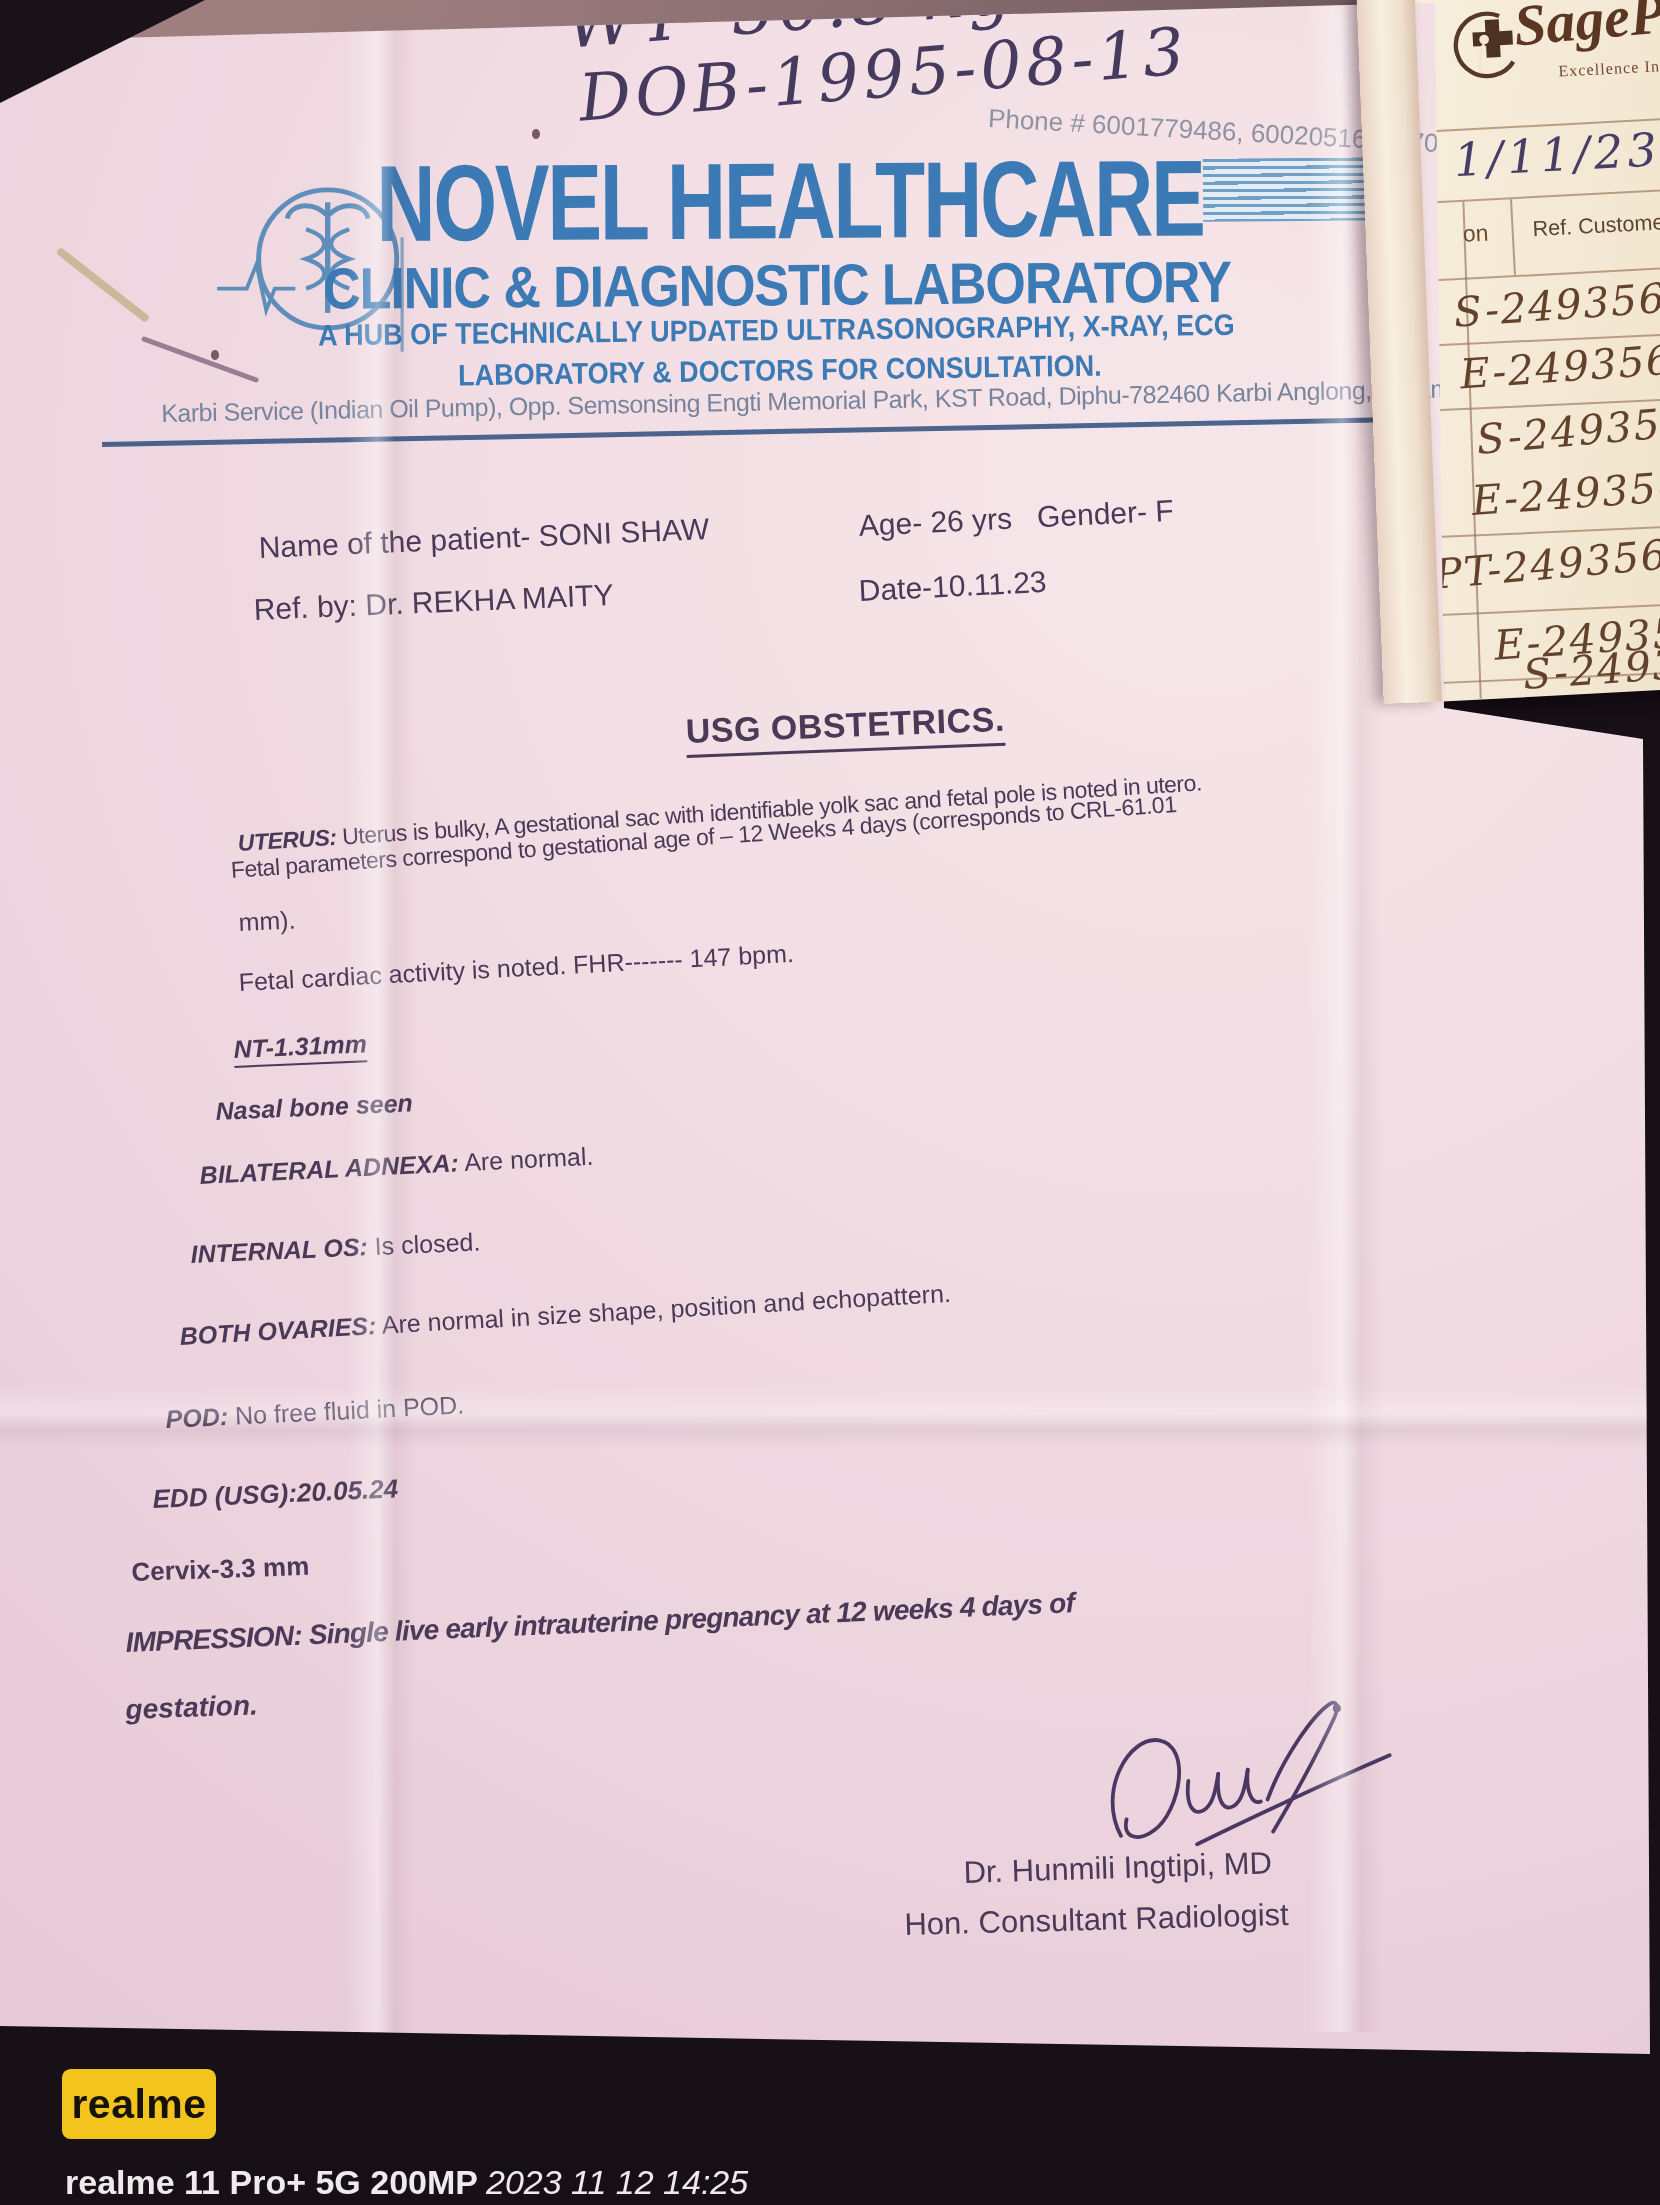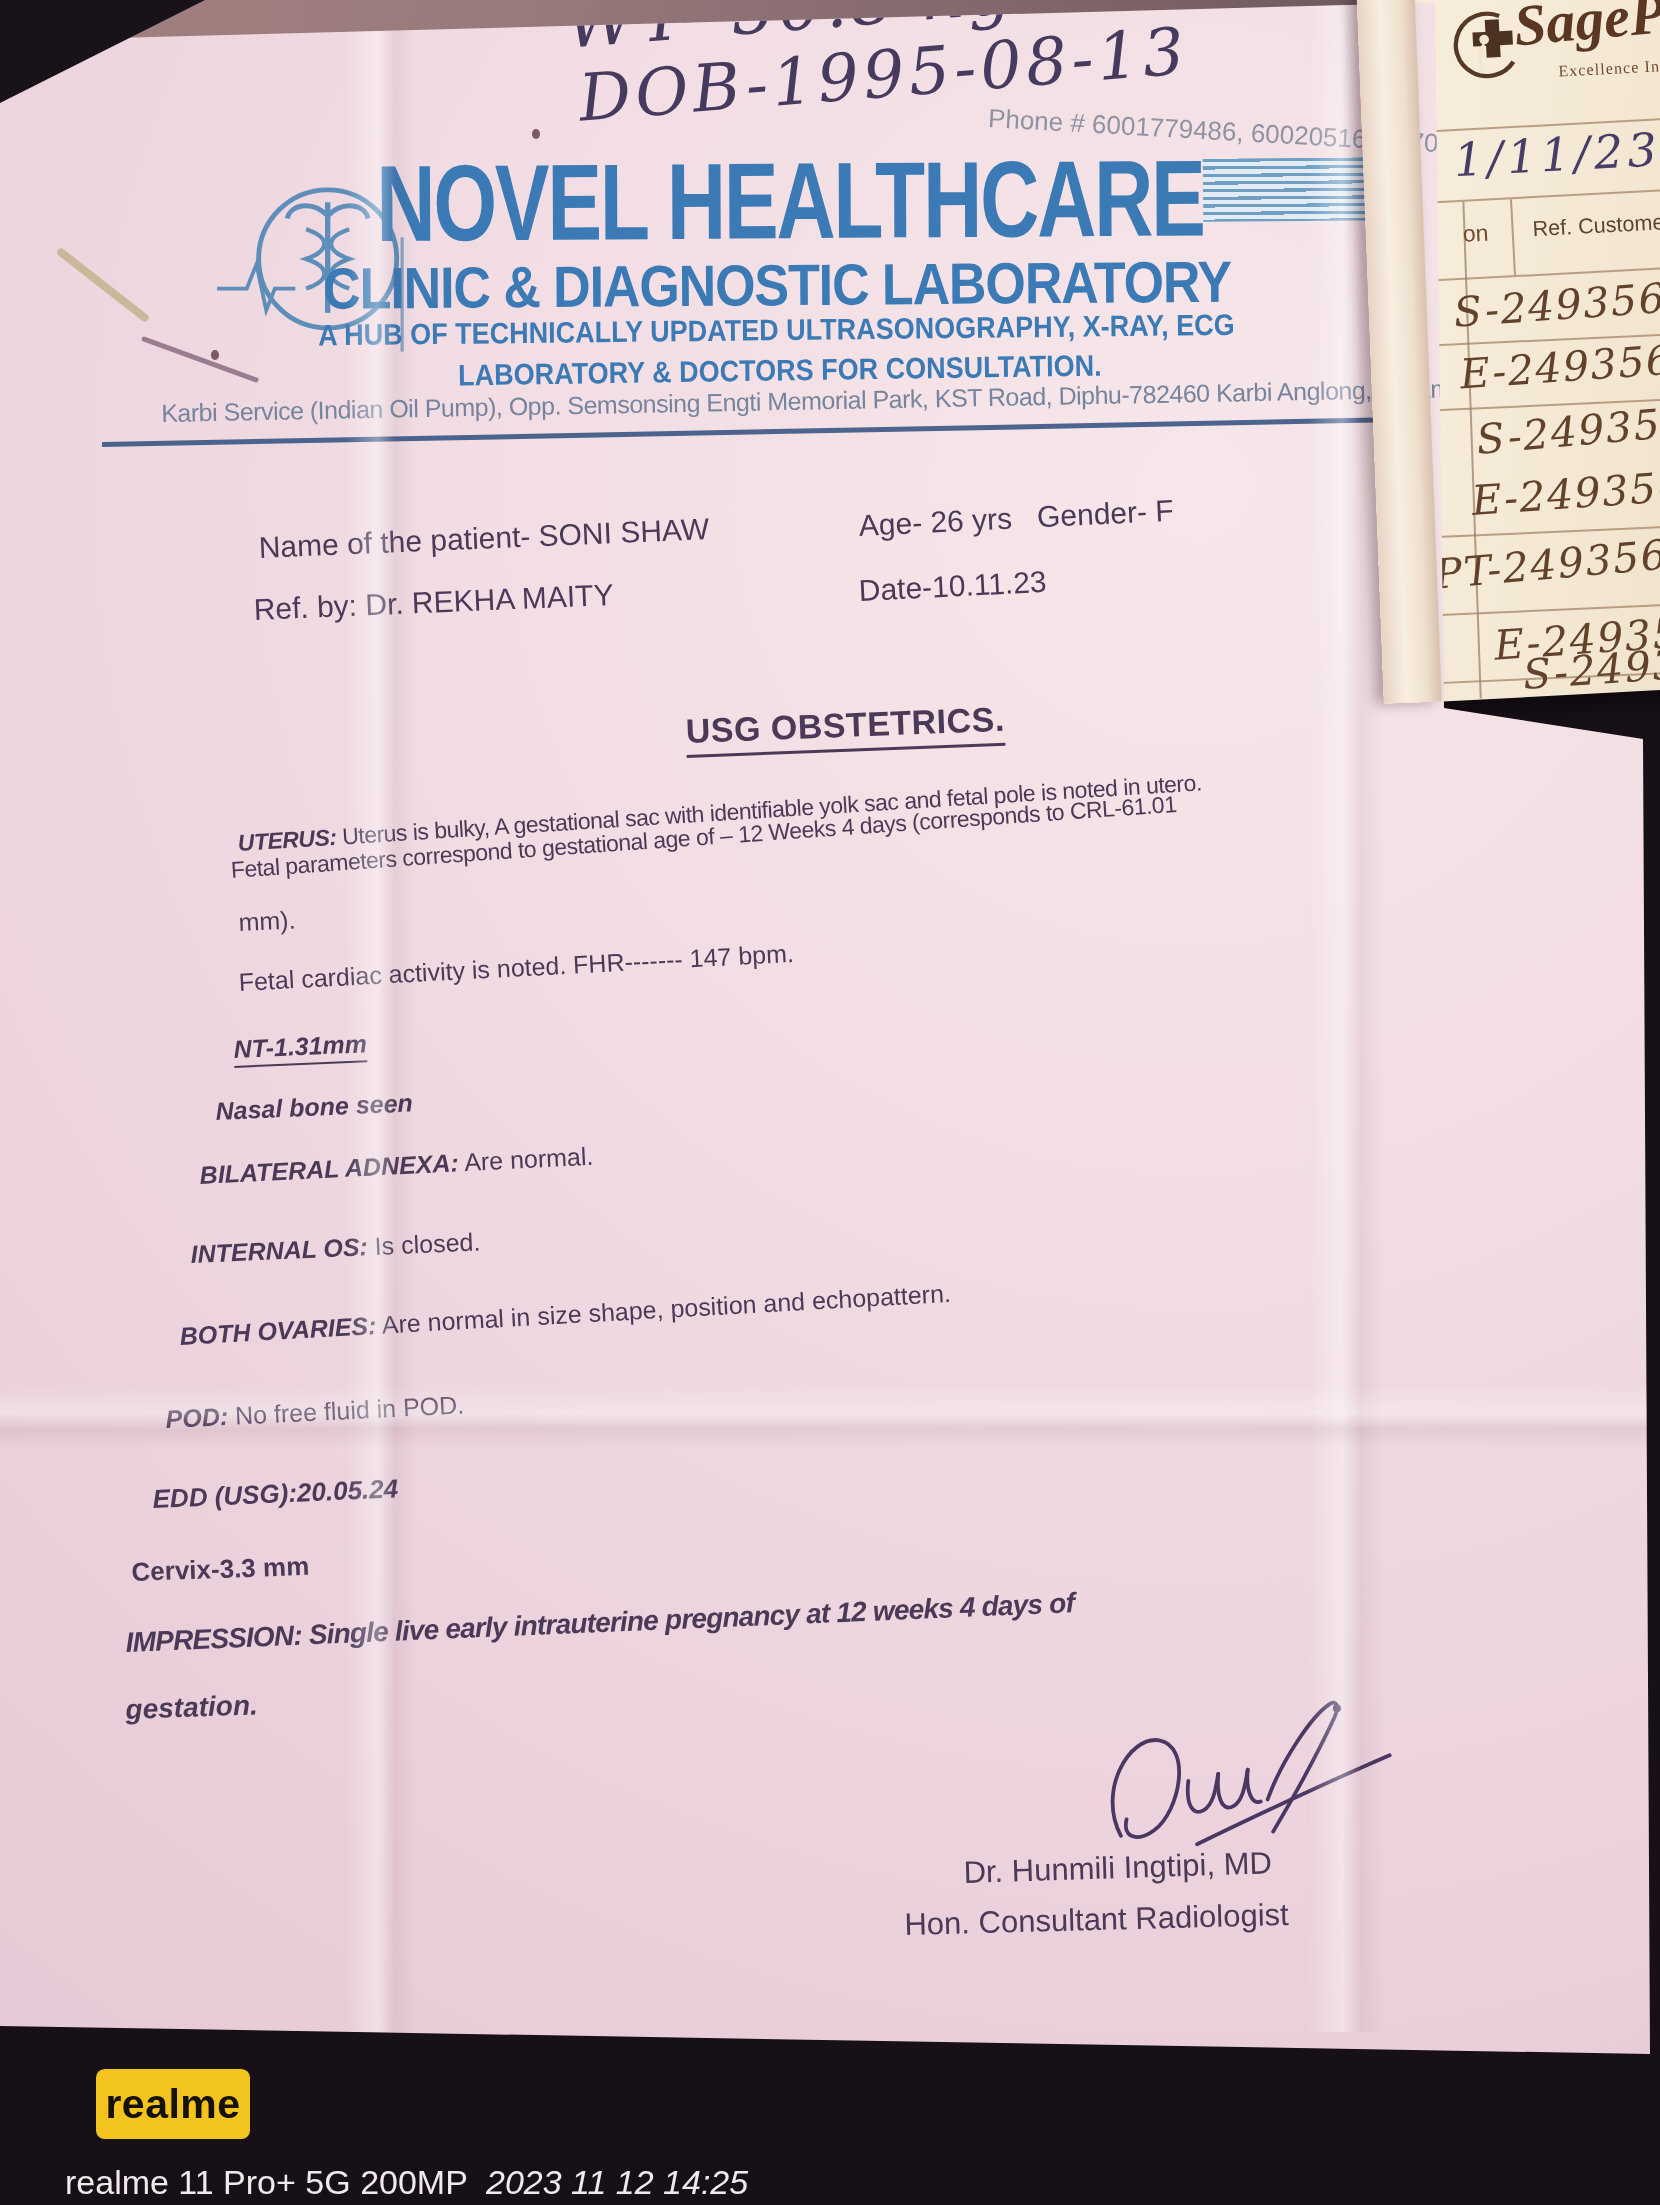--- a/index.html
+++ b/index.html
@@ -41,21 +41,21 @@
   #fold-strip{left:1370px;top:-16px;width:58px;height:719px;z-index:25;transform:rotate(-2.2deg);
     background:linear-gradient(90deg,#e8d3c2 0%,#f8efe2 40%,#efe0cd 75%,#d9c0ae 100%);
     box-shadow:-7.6px 0 14px rgba(40,20,30,.35);}
   .slip-rule{left:0;width:100%;height:1.6px;background:#9a7558;opacity:.65;}
   .slip-vline{width:1.6px;background:#8a6547;opacity:.6;}
   .slip-code{font-family:"DejaVu Serif",serif;font-style:italic;font-size:41px;letter-spacing:1.6px;
     color:#63422c;white-space:nowrap;}
 
   
   #realme-badge{left:62px;top:2069px;width:154px;height:70px;border-radius:8.6px;background:#f2c41d;
-    display:flex;align-items:center;justify-content:center;z-index:80;margin-left:34px;}
+    display:flex;align-items:center;justify-content:center;z-index:80;}
   #realme-badge span{font-size:41px;font-weight:bold;color:#15120c;letter-spacing:0.5px;}
   .wm{color:#efeaec;text-shadow:0 1.6px 5.4px rgba(40,25,30,.45);z-index:80;}
 </style>
 </head>
 <body>
 
 <div id="stage">
 
   <div id="table-band" class="abs"></div>
 
@@ -174,18 +174,18 @@
     </svg>
     <div class="abs ink nw" style="left:963px;top:1855px;font-size:31px;transform:rotate(-1.8deg);transform-origin:left top;">Dr. Hunmili Ingtipi, MD</div>
     <div class="abs ink nw" style="left:904px;top:1907px;font-size:31px;transform:rotate(-1.5deg);transform-origin:left top;">Hon. Consultant Radiologist</div>
   </div>
 
   <div id="corner-shadow" class="abs"></div>
 
   <div id="realme-badge" class="abs">
     <span>realme</span>
   </div>
-  <div class="abs wm nw" style="left:65px;top:2163px;font-size:34px;font-weight:400;">realme 11 Pro+ 5G 200MP</div>
+  <div class="abs wm nw" style="left:65px;top:2163px;font-size:34px;font-weight:700;">realme 11 Pro+ 5G 200MP</div>
   <div class="abs wm nw" style="left:486px;top:2163px;font-size:34px;font-weight:500;font-style:italic;">2023 11 12 14:25</div>
 
   <div id="vignette" class="abs"></div>
 </div>
 
 
 </body></html>

